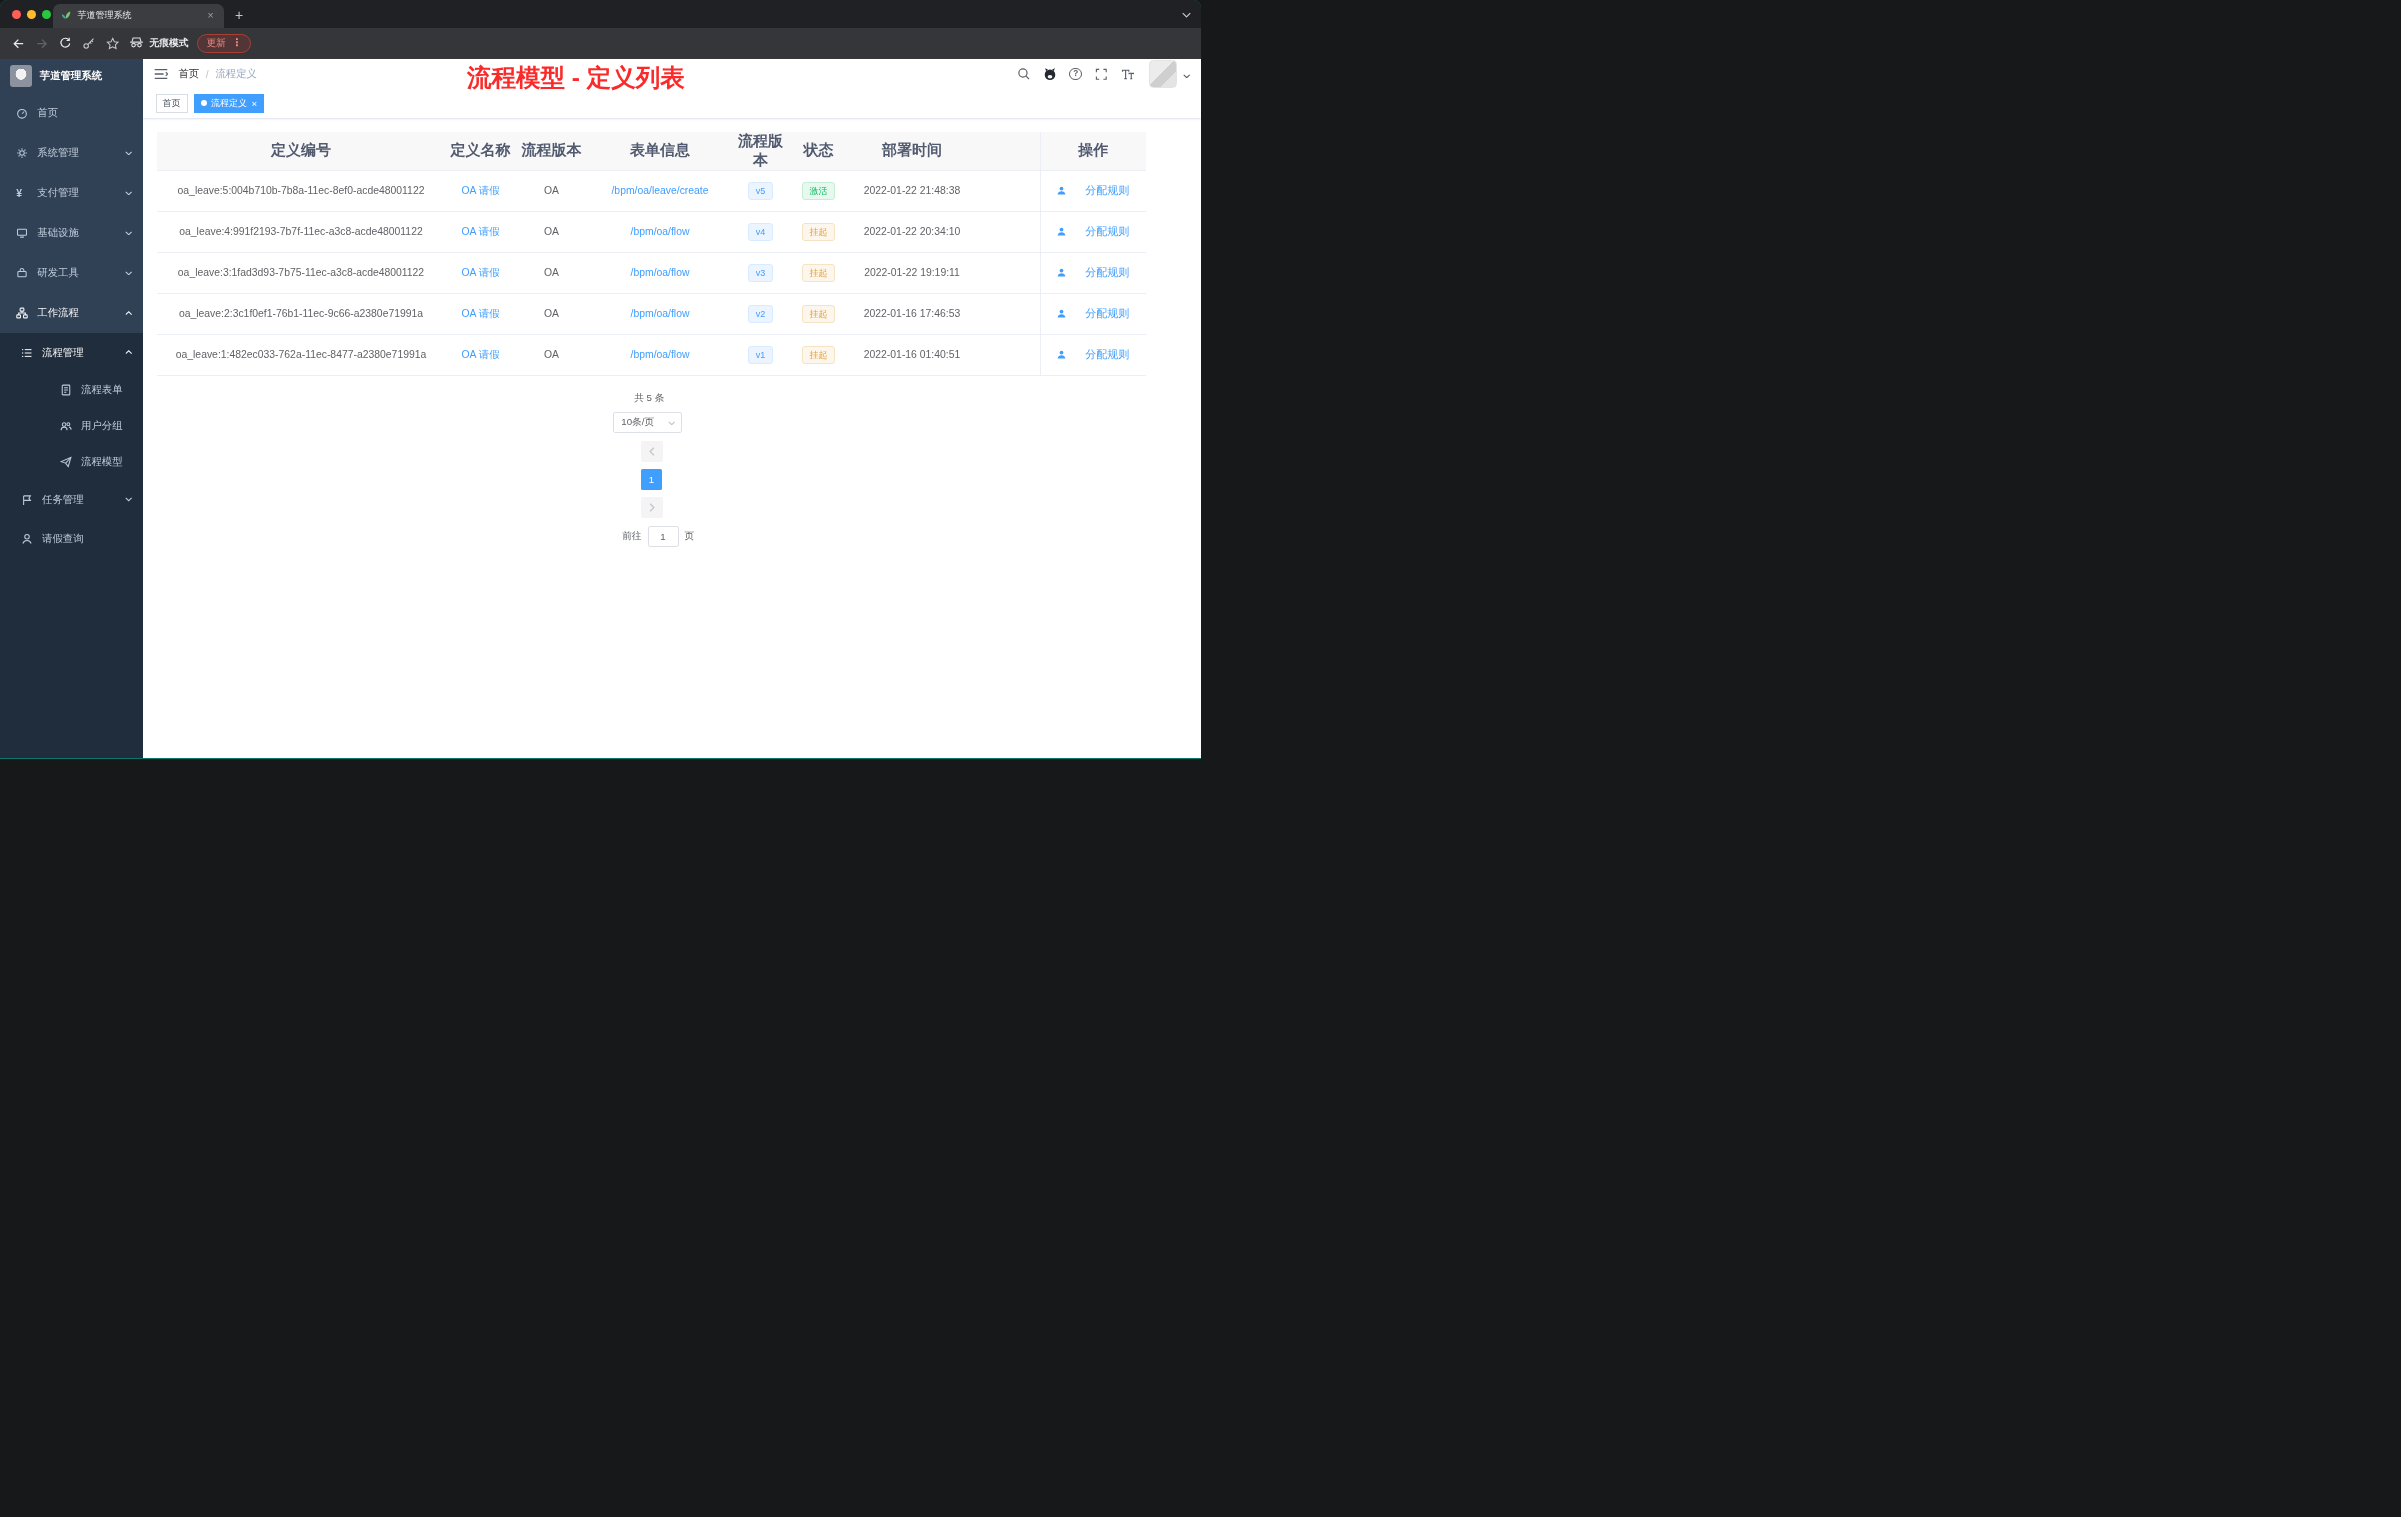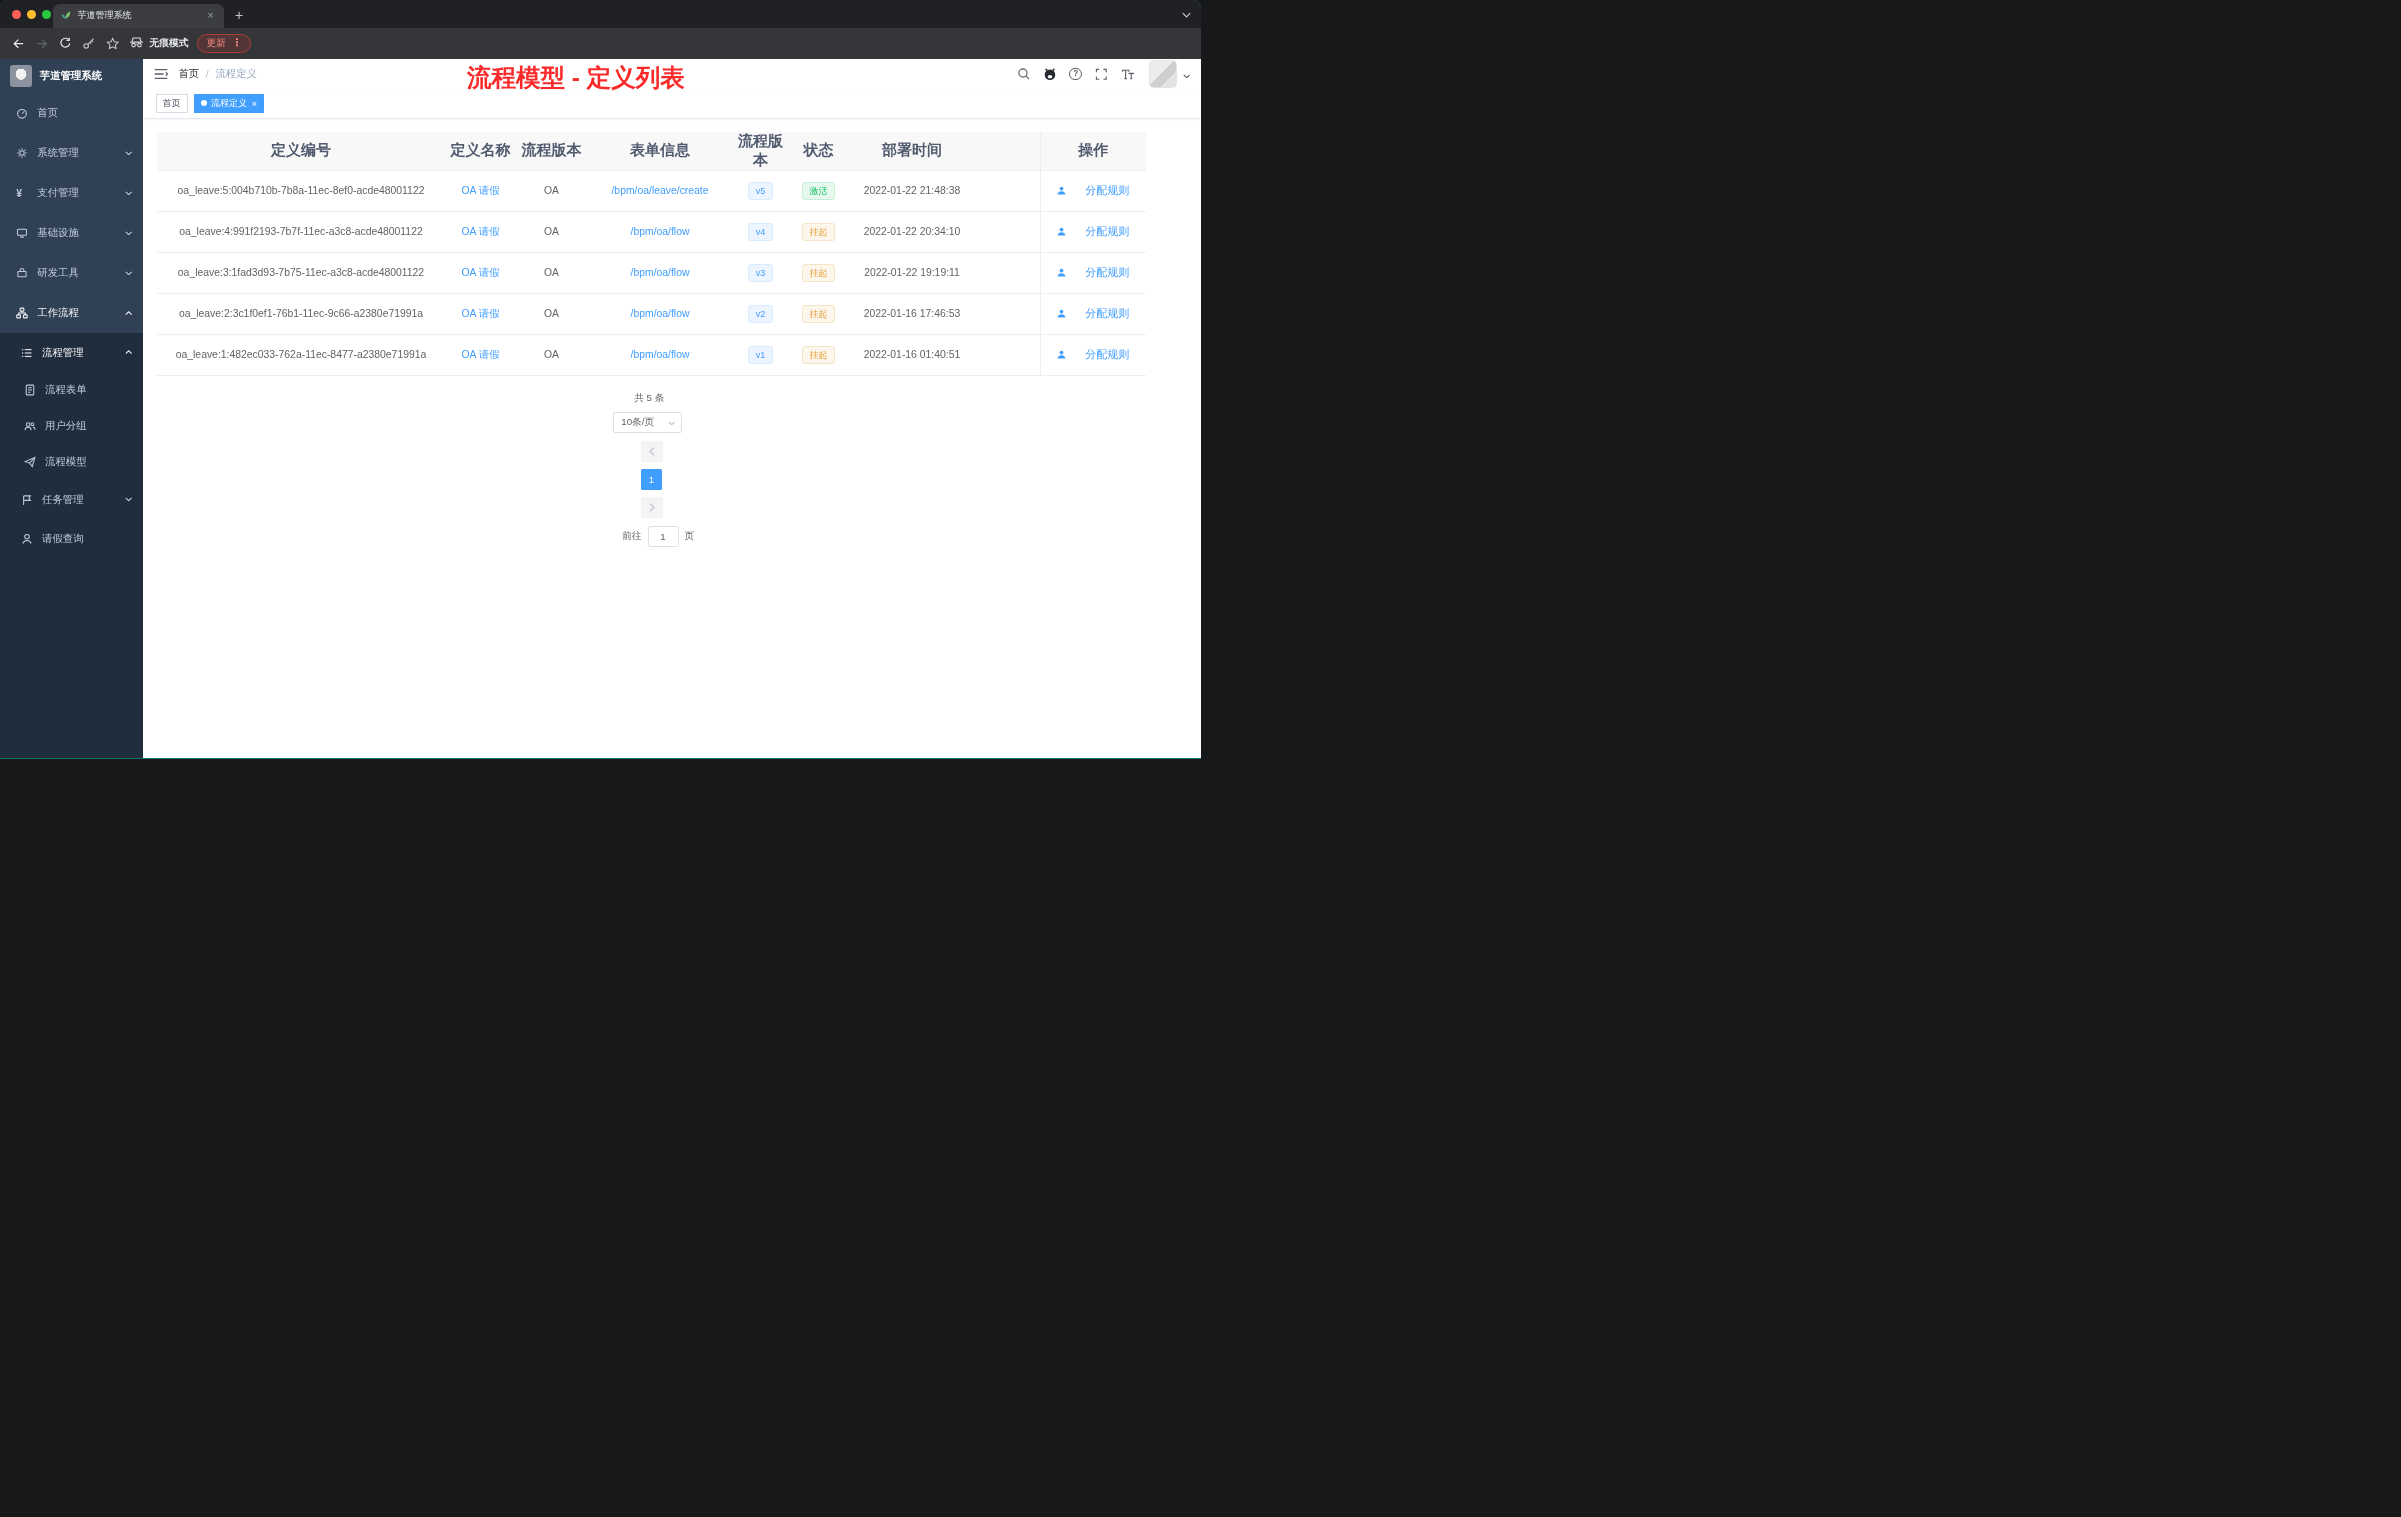--- a/index.html
+++ b/index.html
@@ -37,21 +37,21 @@
   
   .sidebar { width:143px; background:#304156; display:flex; flex-direction:column; flex:none; color:#bfcbd9; }
   .side-head { height:34px; display:flex; align-items:center; gap:7.4px; padding-left:10.4px; flex:none; }
   .logo { width:22px; height:22px; border-radius:3px; background:radial-gradient(circle at 50% 42%, #f2f2f2 0 32%, #8d939e 33% 100%); flex:none; }
   .side-title { color:#fff; font-size:10.4px; font-weight:bold; white-space:nowrap; }
   .mitem { display:flex; align-items:center; gap:9px; padding-left:16.3px; padding-right:10.4px; font-size:10.4px; cursor:default; }
   .mitem .micon { flex:none; display:flex; }
   .mitem svg { stroke:currentColor; fill:none; stroke-width:1.4; }
   .lv1 { height:40px; }
   .lv2 { height:39px; padding-left:21px; }
-  .lv3 { height:36px; padding-left:24px; }
+  .lv3 { height:36px; padding-left:60px; }
   .submenu { background:#1f2d3d; }
   .active-white { color:#f4f4f5; }
   .chev { margin-left:auto; stroke:#9aa7b5; fill:none; stroke-width:1.6; }
   .chev.up { transform:rotate(180deg); }
   .yen-glyph { font-size:10.4px; font-weight:bold; width:12px; text-align:center; }
   .side-fill { flex:1; background:#1f2d3d; }
 
   
   .main { flex:1; display:flex; flex-direction:column; position:relative; background:#fff; min-width:0; }
   .topbar { height:30px; display:flex; align-items:center; flex:none; }

